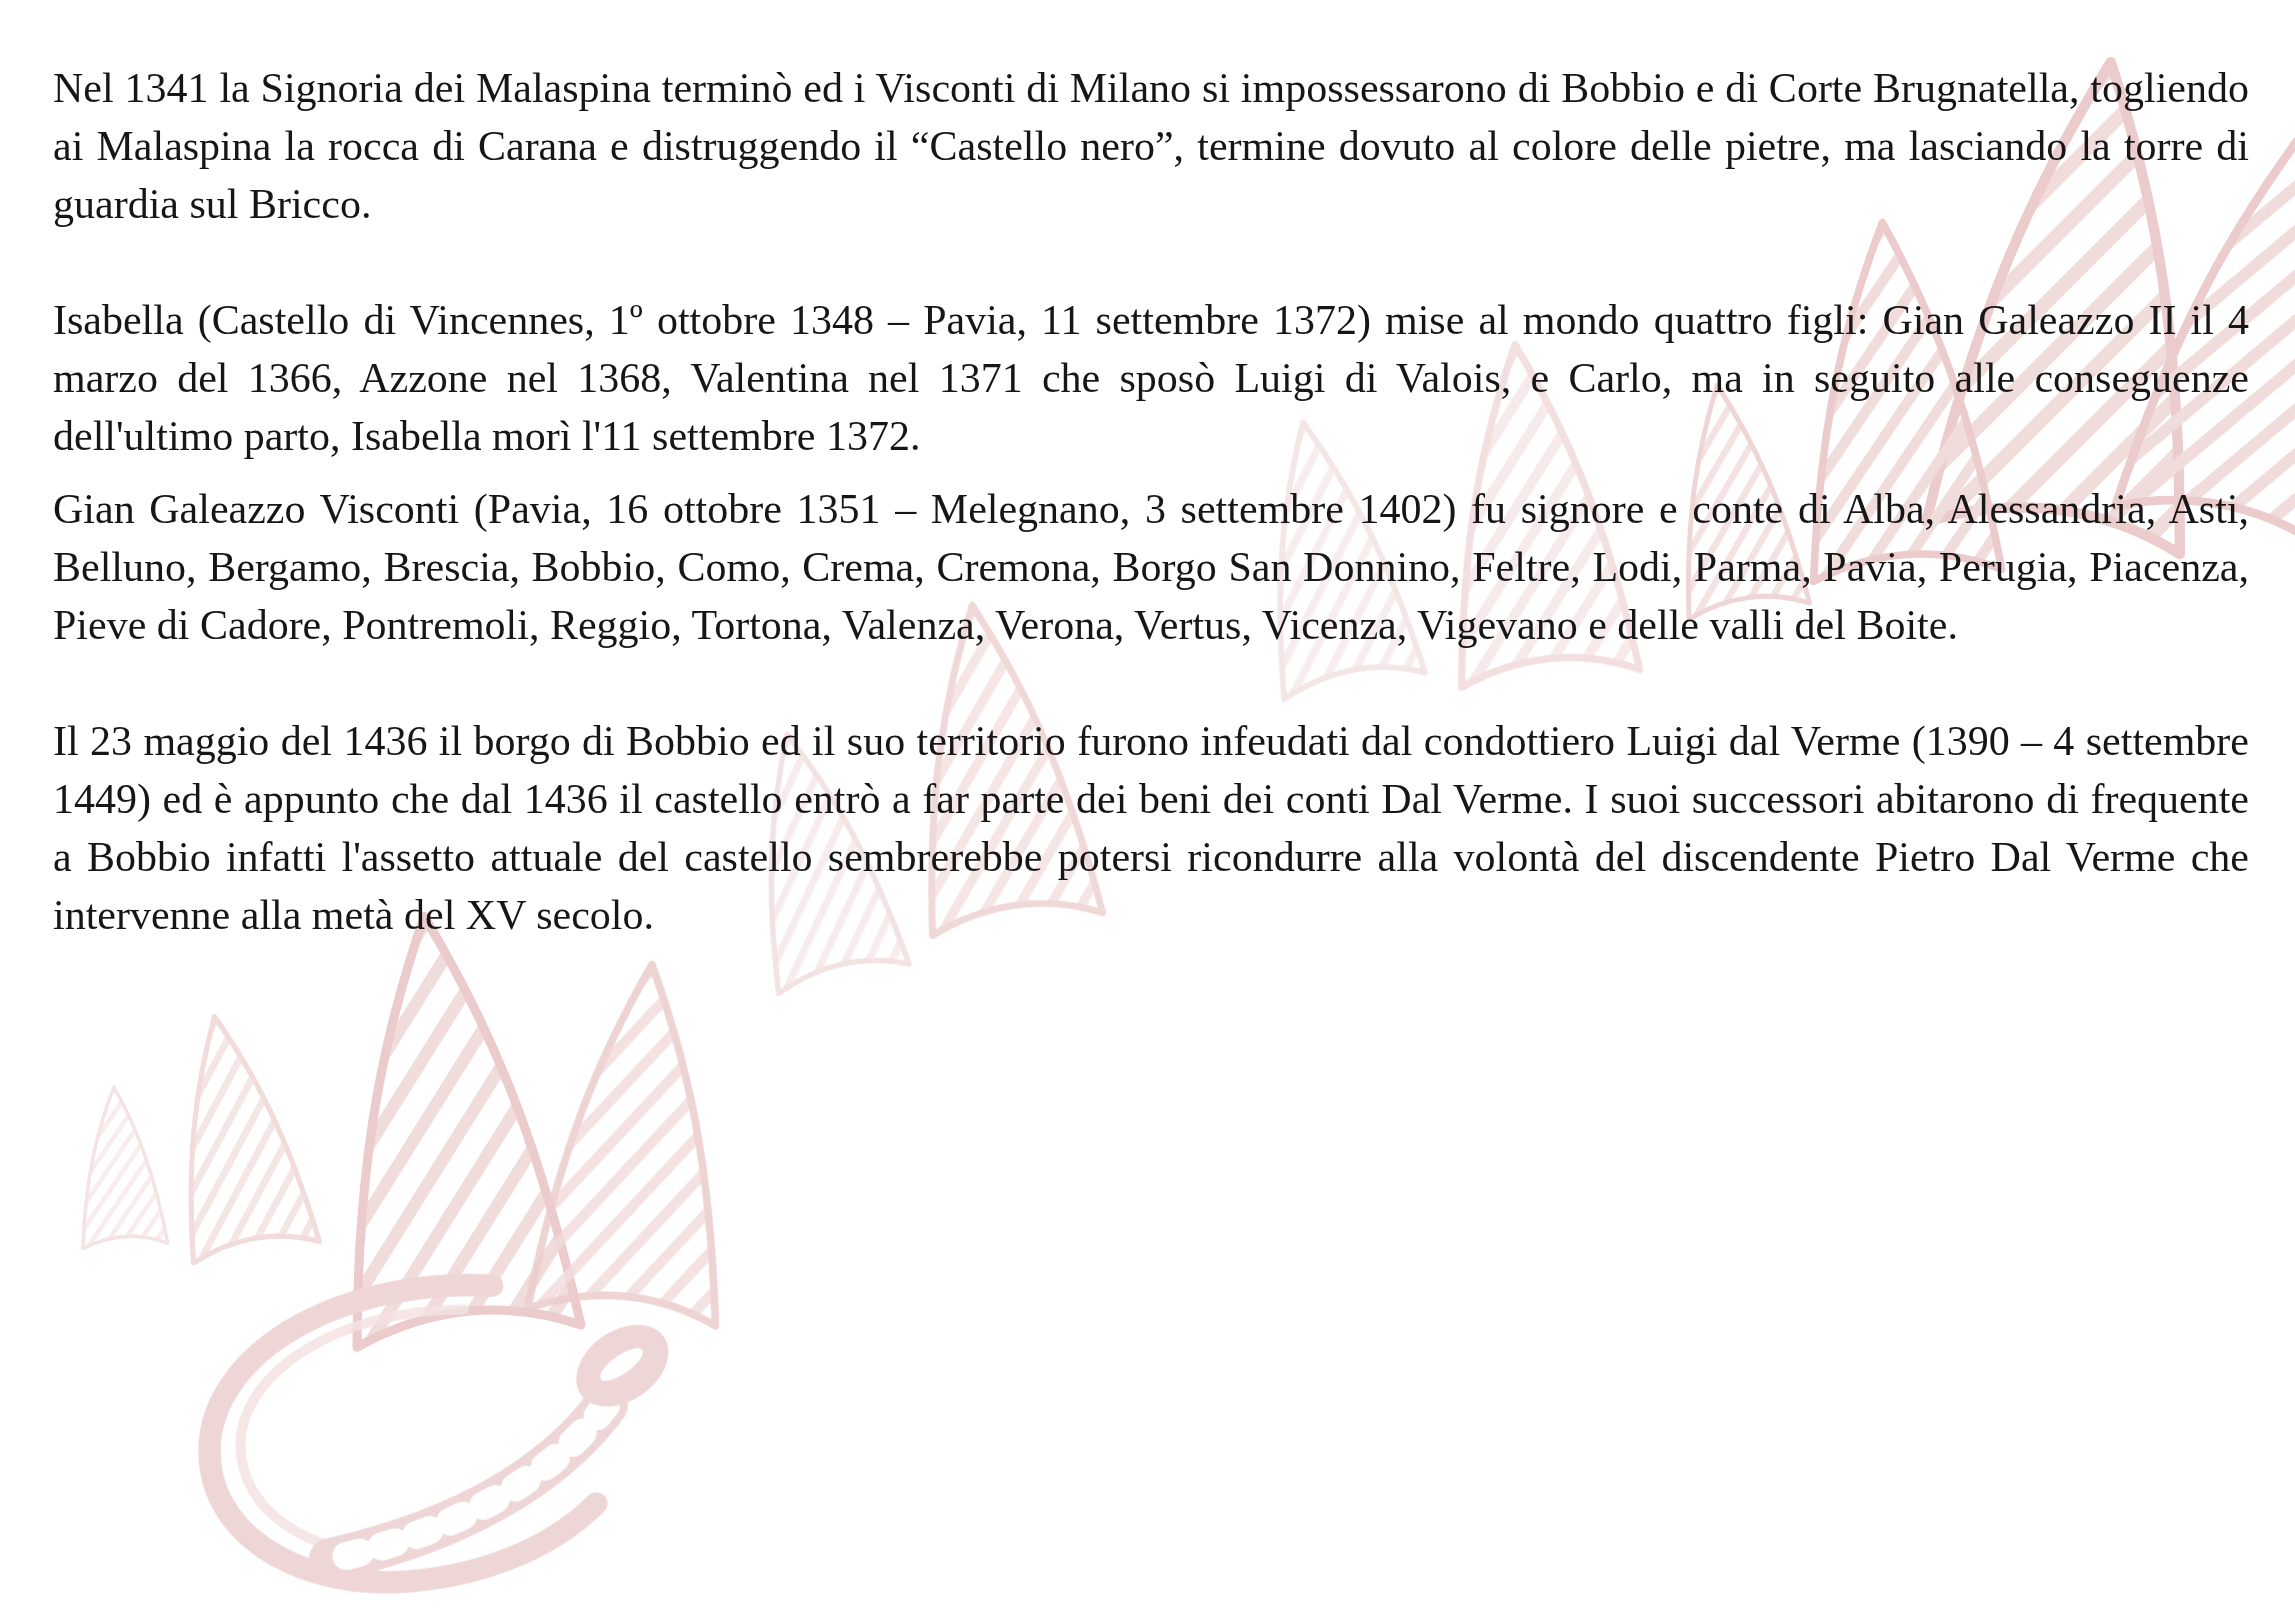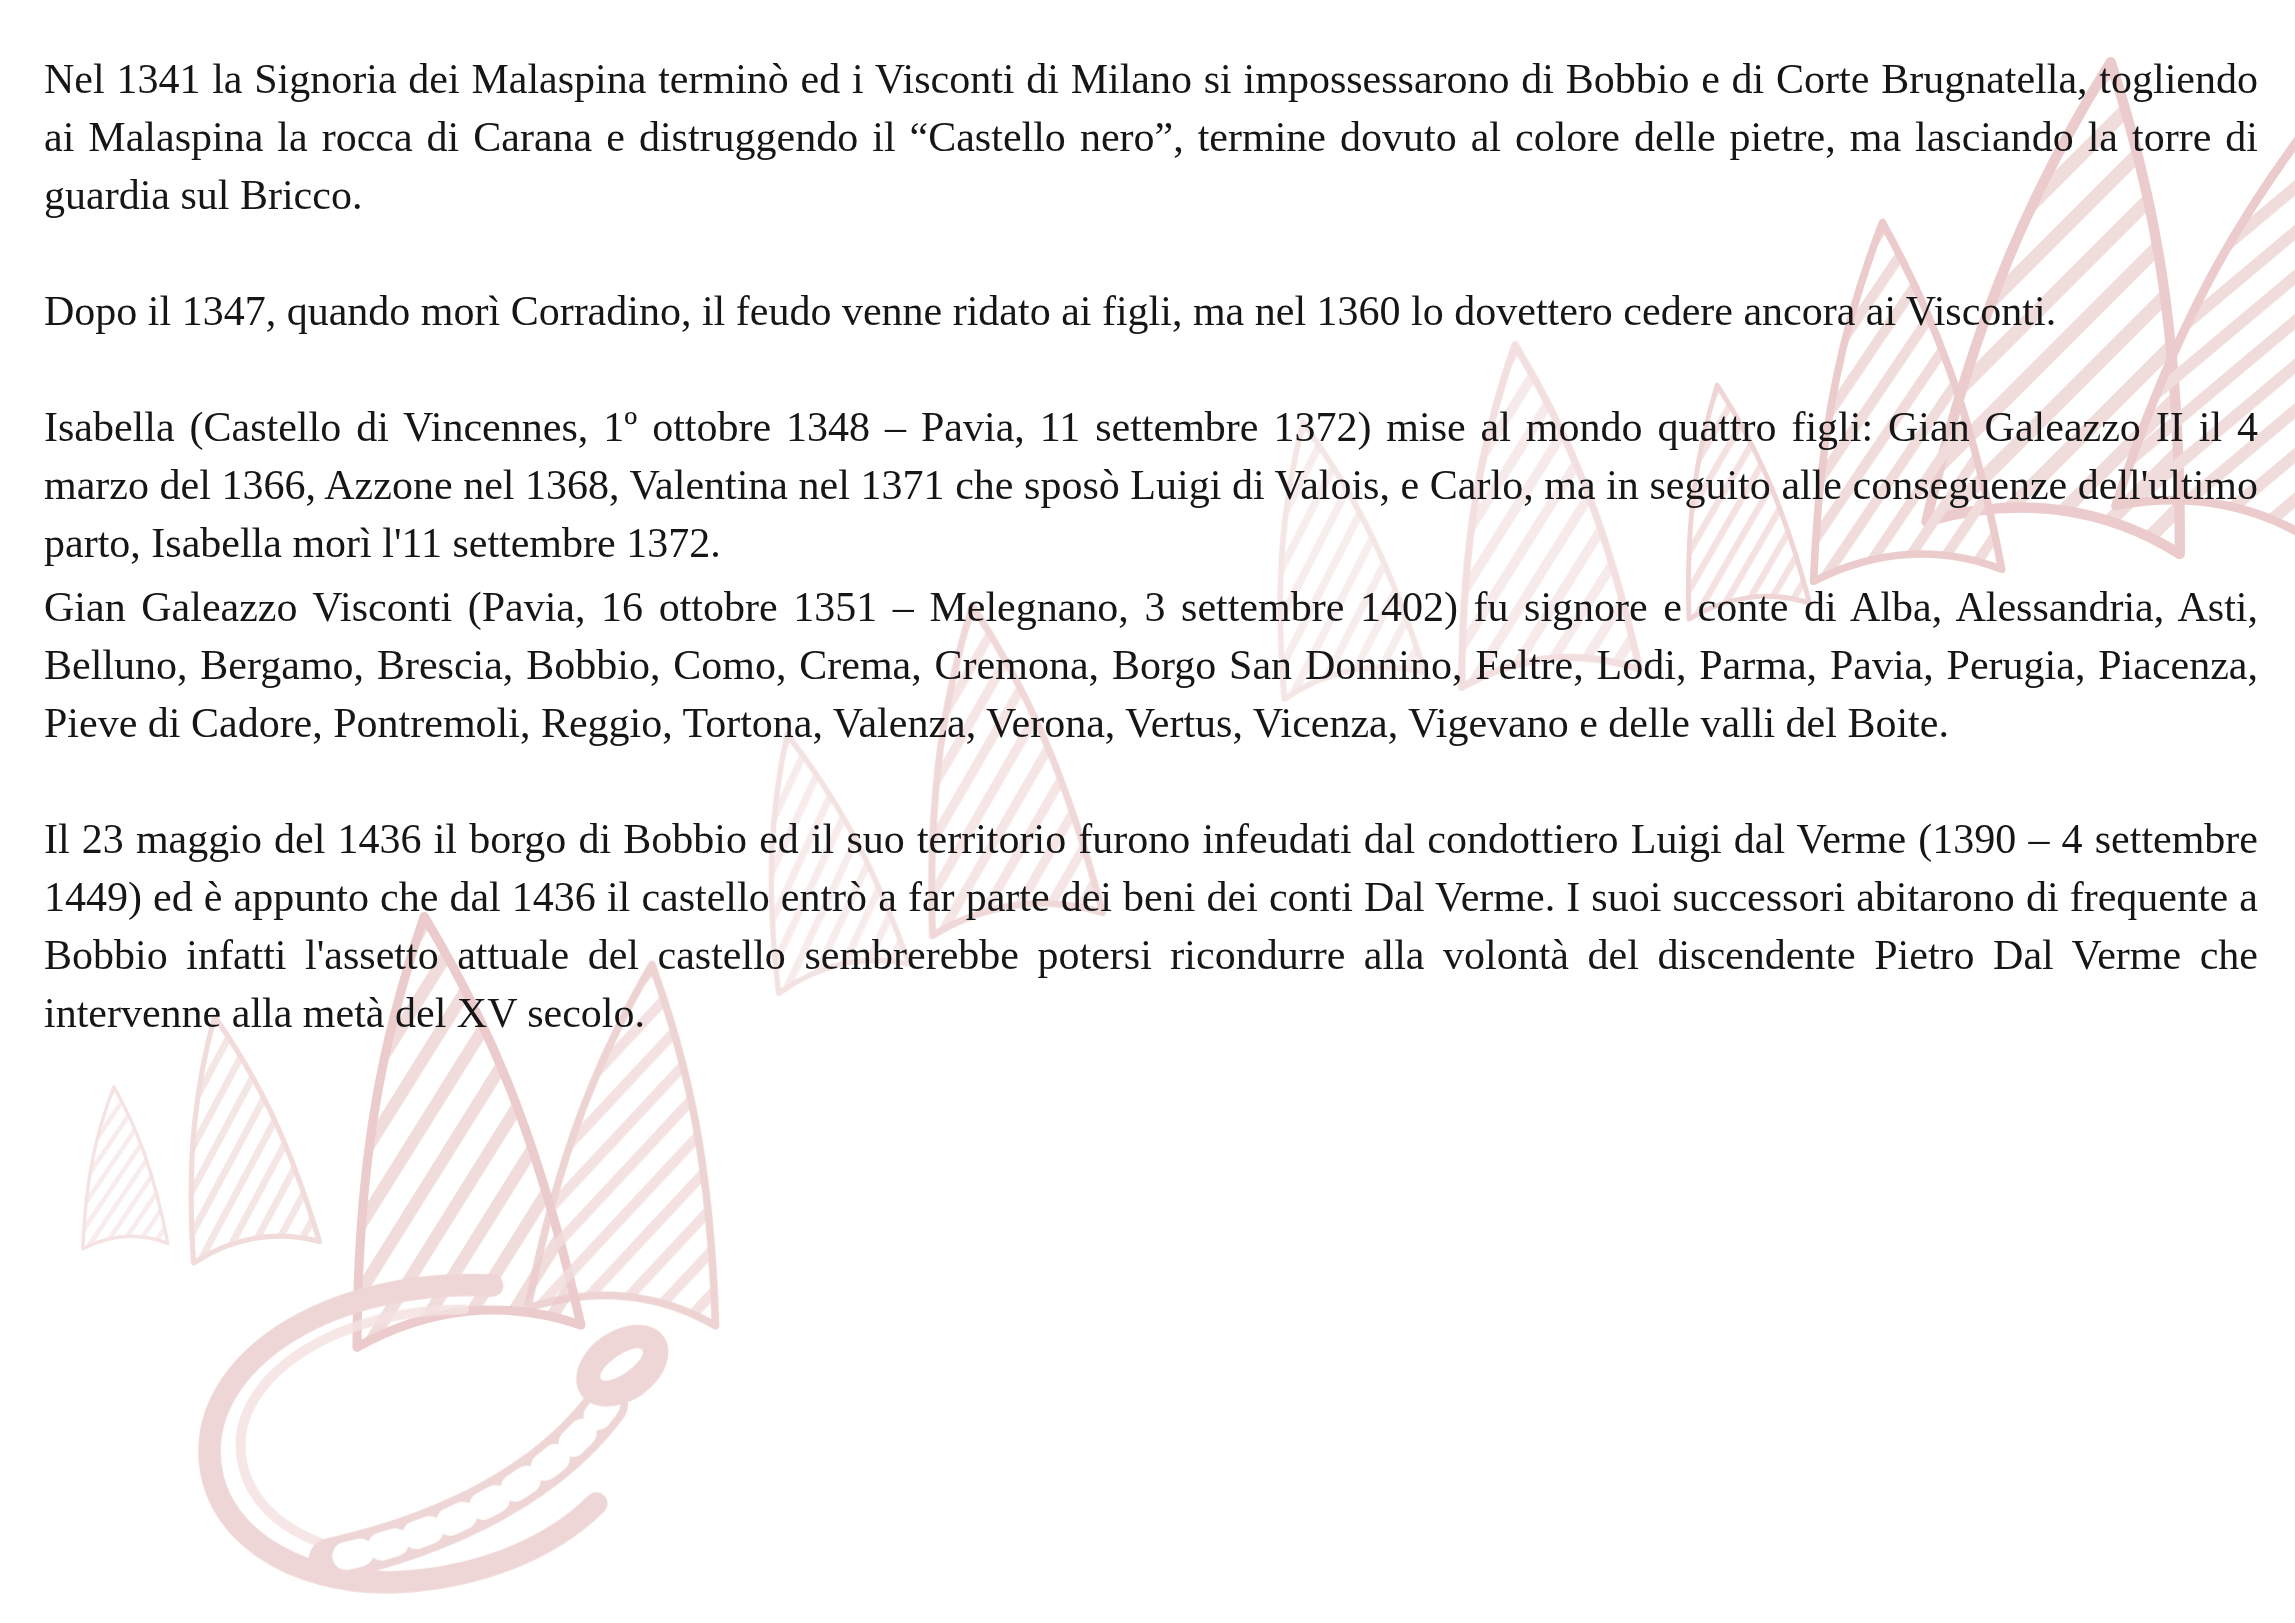--- a/index.html
+++ b/index.html
@@ -28,21 +28,21 @@
     top: 44px;
     z-index: 1;
     color: #161616;
     font-size: 42px;
     line-height: 58px;
     text-align: justify;
     -webkit-hyphens: none;
     hyphens: none;
   }
   .content p {
-    margin: 6px;
+    margin: 15px;
     padding: 0;
   }
   .paragraph-group + .paragraph-group {
     margin-top: 58px;
   }
 </style>
 </head>
 <body>
 
 <svg class="watermark" viewBox="0 0 3264 2308" xmlns="http://www.w3.org/2000/svg" opacity="0.9" aria-hidden="true">
@@ -92,23 +92,20 @@
       <ellipse cx="0" cy="-2" rx="36" ry="13" fill="#ffffff" stroke="none"></ellipse>
     </g>
   </g>
 </svg>
 
 <div class="content">
   <div class="paragraph-group">
     <p>Nel 1341 la Signoria dei Malaspina terminò ed i Visconti di Milano si impossessarono di Bobbio e di Corte Brugnatella, togliendo ai Malaspina la rocca di Carana e distruggendo il “Castello nero”, termine dovuto al colore delle pietre, ma lasciando la torre di guardia sul Bricco.</p>
   </div>
   <div class="paragraph-group">
-    <p>Dopo il 1347, quando morì Corradino, il feudo venne ridato ai figli, ma nel 1360 lo dovettero cedere ancora ai Visconti.</p>
-  </div>
-  <div class="paragraph-group">
     <p>Isabella (Castello di Vincennes, 1º ottobre 1348 – Pavia, 11 settembre 1372) mise al mondo quattro figli: Gian Galeazzo II il 4 marzo del 1366, Azzone nel 1368, Valentina nel 1371 che sposò Luigi di Valois, e Carlo, ma in seguito alle conseguenze dell'ultimo parto, Isabella morì l'11 settembre 1372.</p>
     <p>Gian Galeazzo Visconti (Pavia, 16 ottobre 1351 – Melegnano, 3 settembre 1402) fu signore e conte di Alba, Alessandria, Asti, Belluno, Bergamo, Brescia, Bobbio, Como, Crema, Cremona, Borgo San Donnino, Feltre, Lodi, Parma, Pavia, Perugia, Piacenza, Pieve di Cadore, Pontremoli, Reggio, Tortona, Valenza, Verona, Vertus, Vicenza, Vigevano e delle valli del Boite.</p>
   </div>
   <div class="paragraph-group">
     <p>Il 23 maggio del 1436 il borgo di Bobbio ed il suo territorio furono infeudati dal condottiero Luigi dal Verme (1390 – 4 settembre 1449) ed è appunto che dal 1436 il castello entrò a far parte dei beni dei conti Dal Verme. I suoi successori abitarono di frequente a Bobbio infatti l'assetto attuale del castello sembrerebbe potersi ricondurre alla volontà del discendente Pietro Dal Verme che intervenne alla metà del XV secolo.</p>
   </div>
 </div>
 
 
 </body></html>

